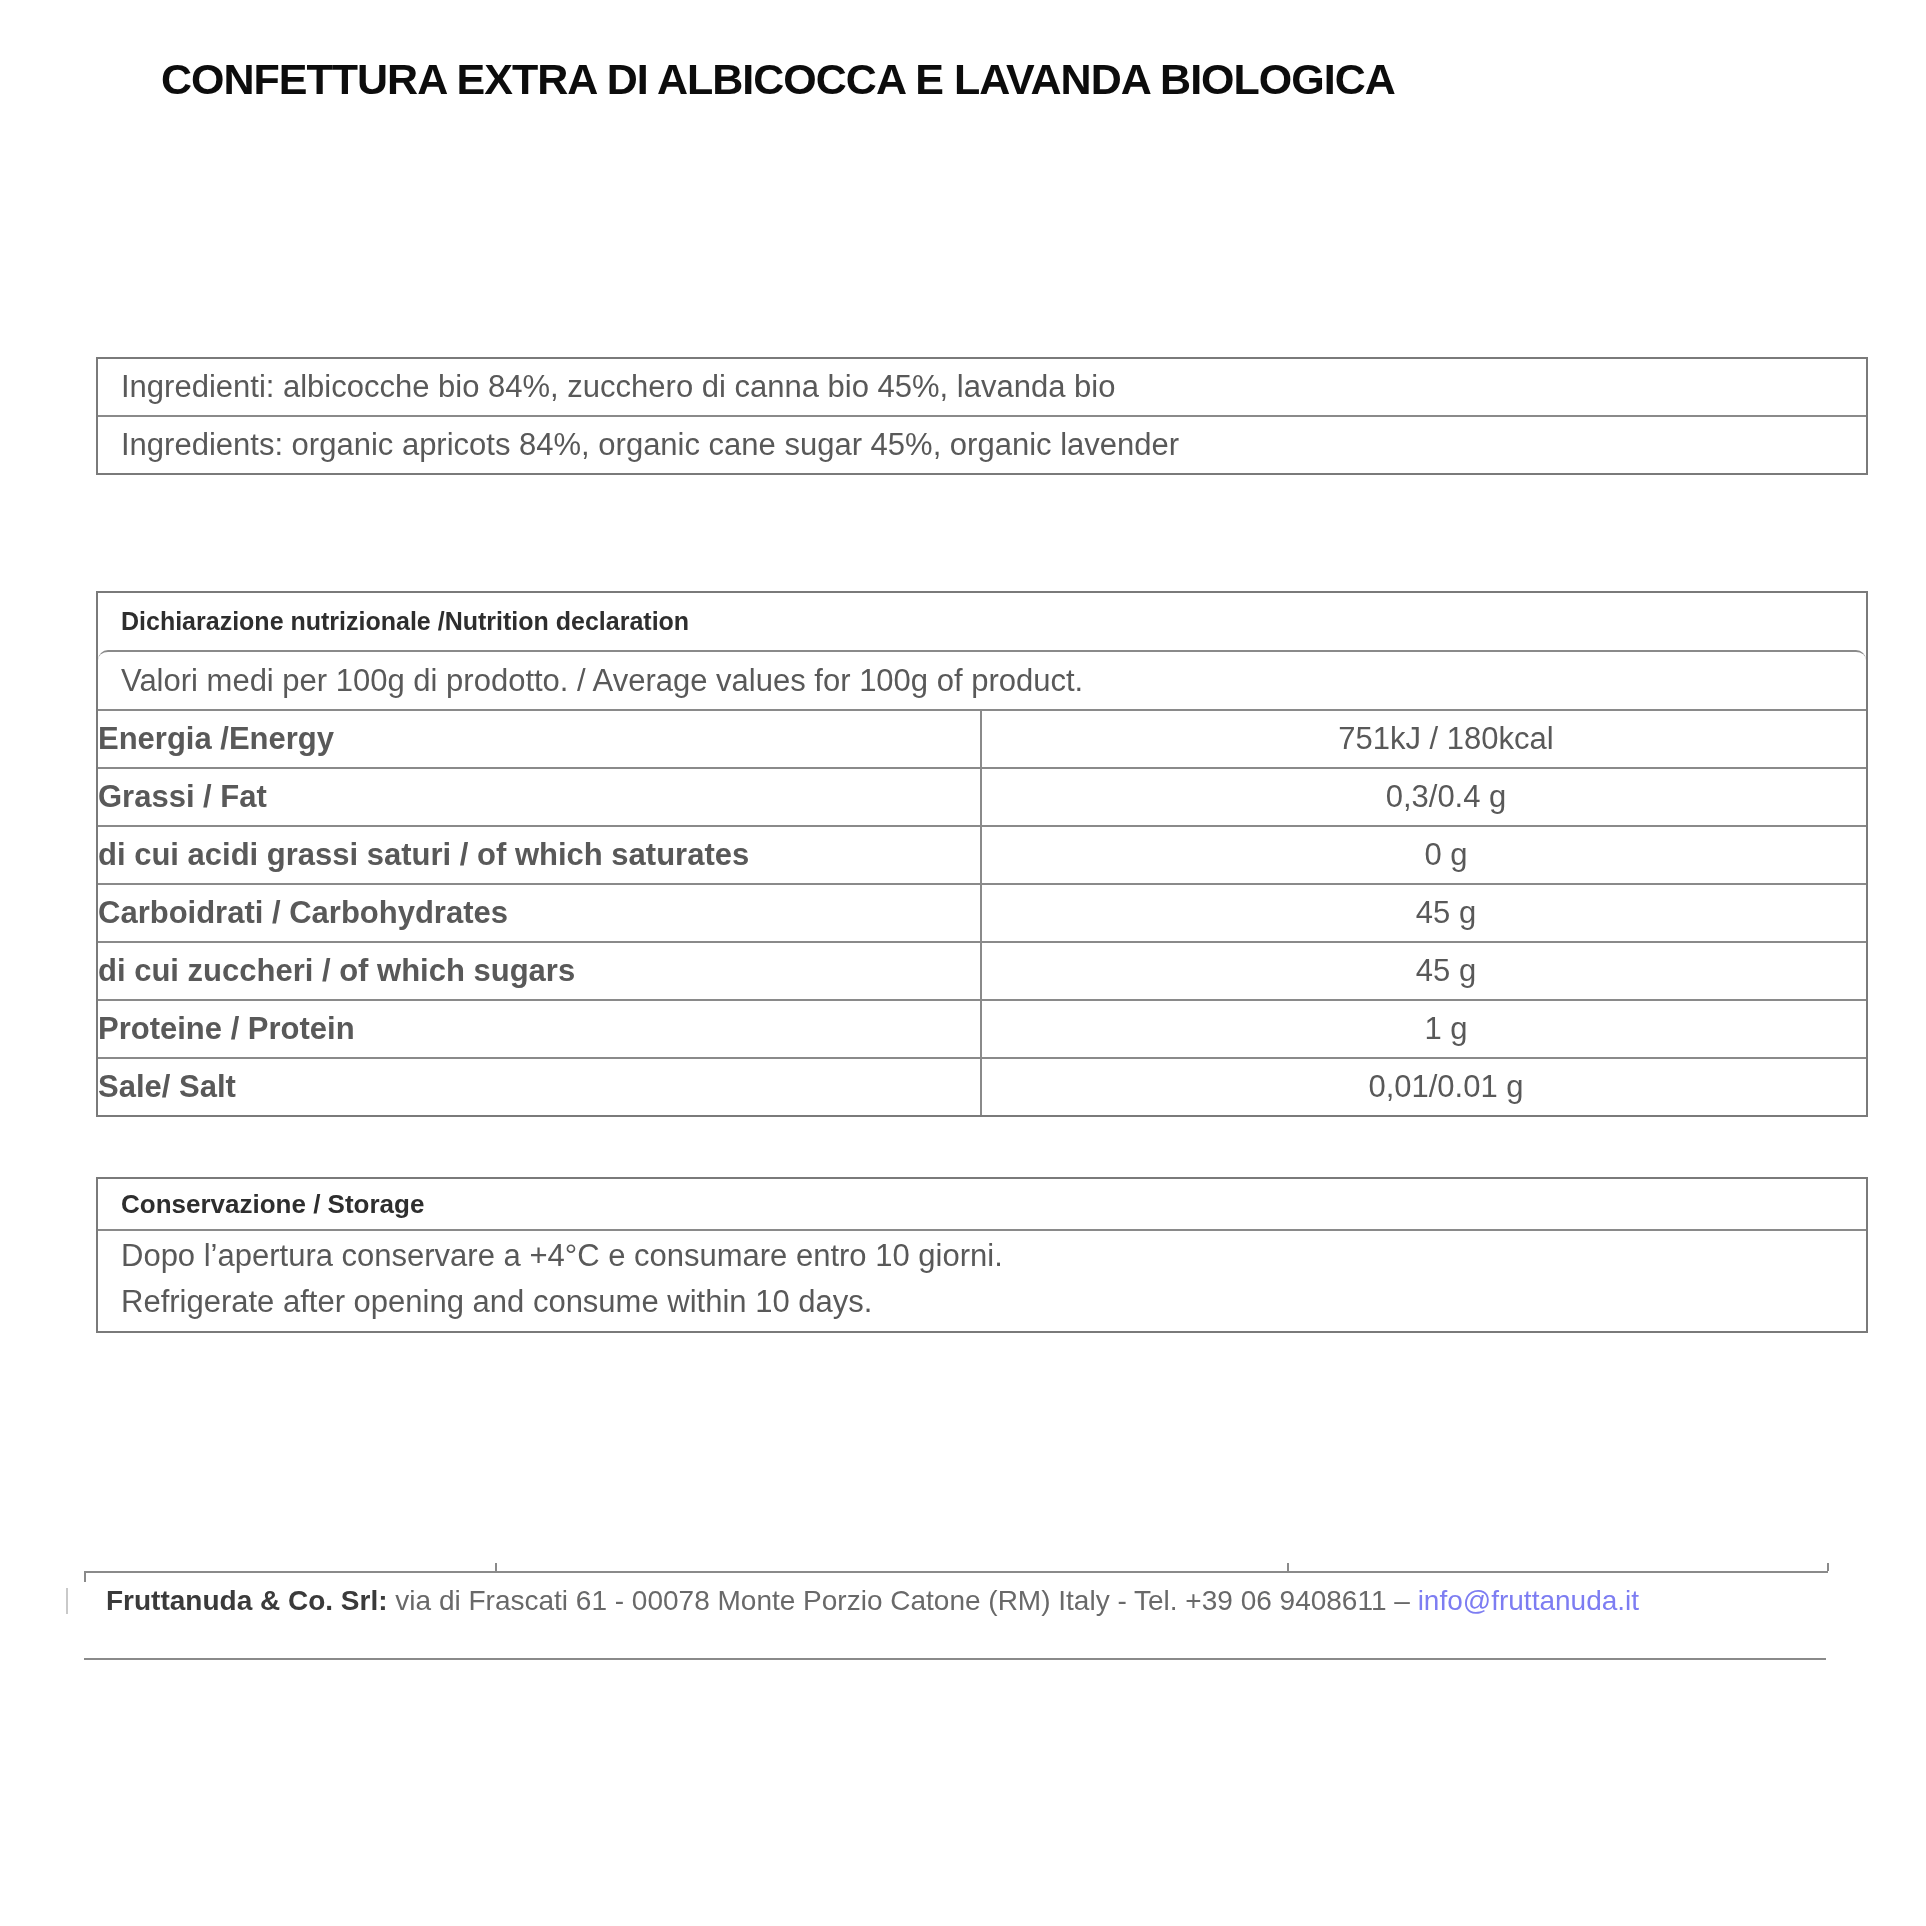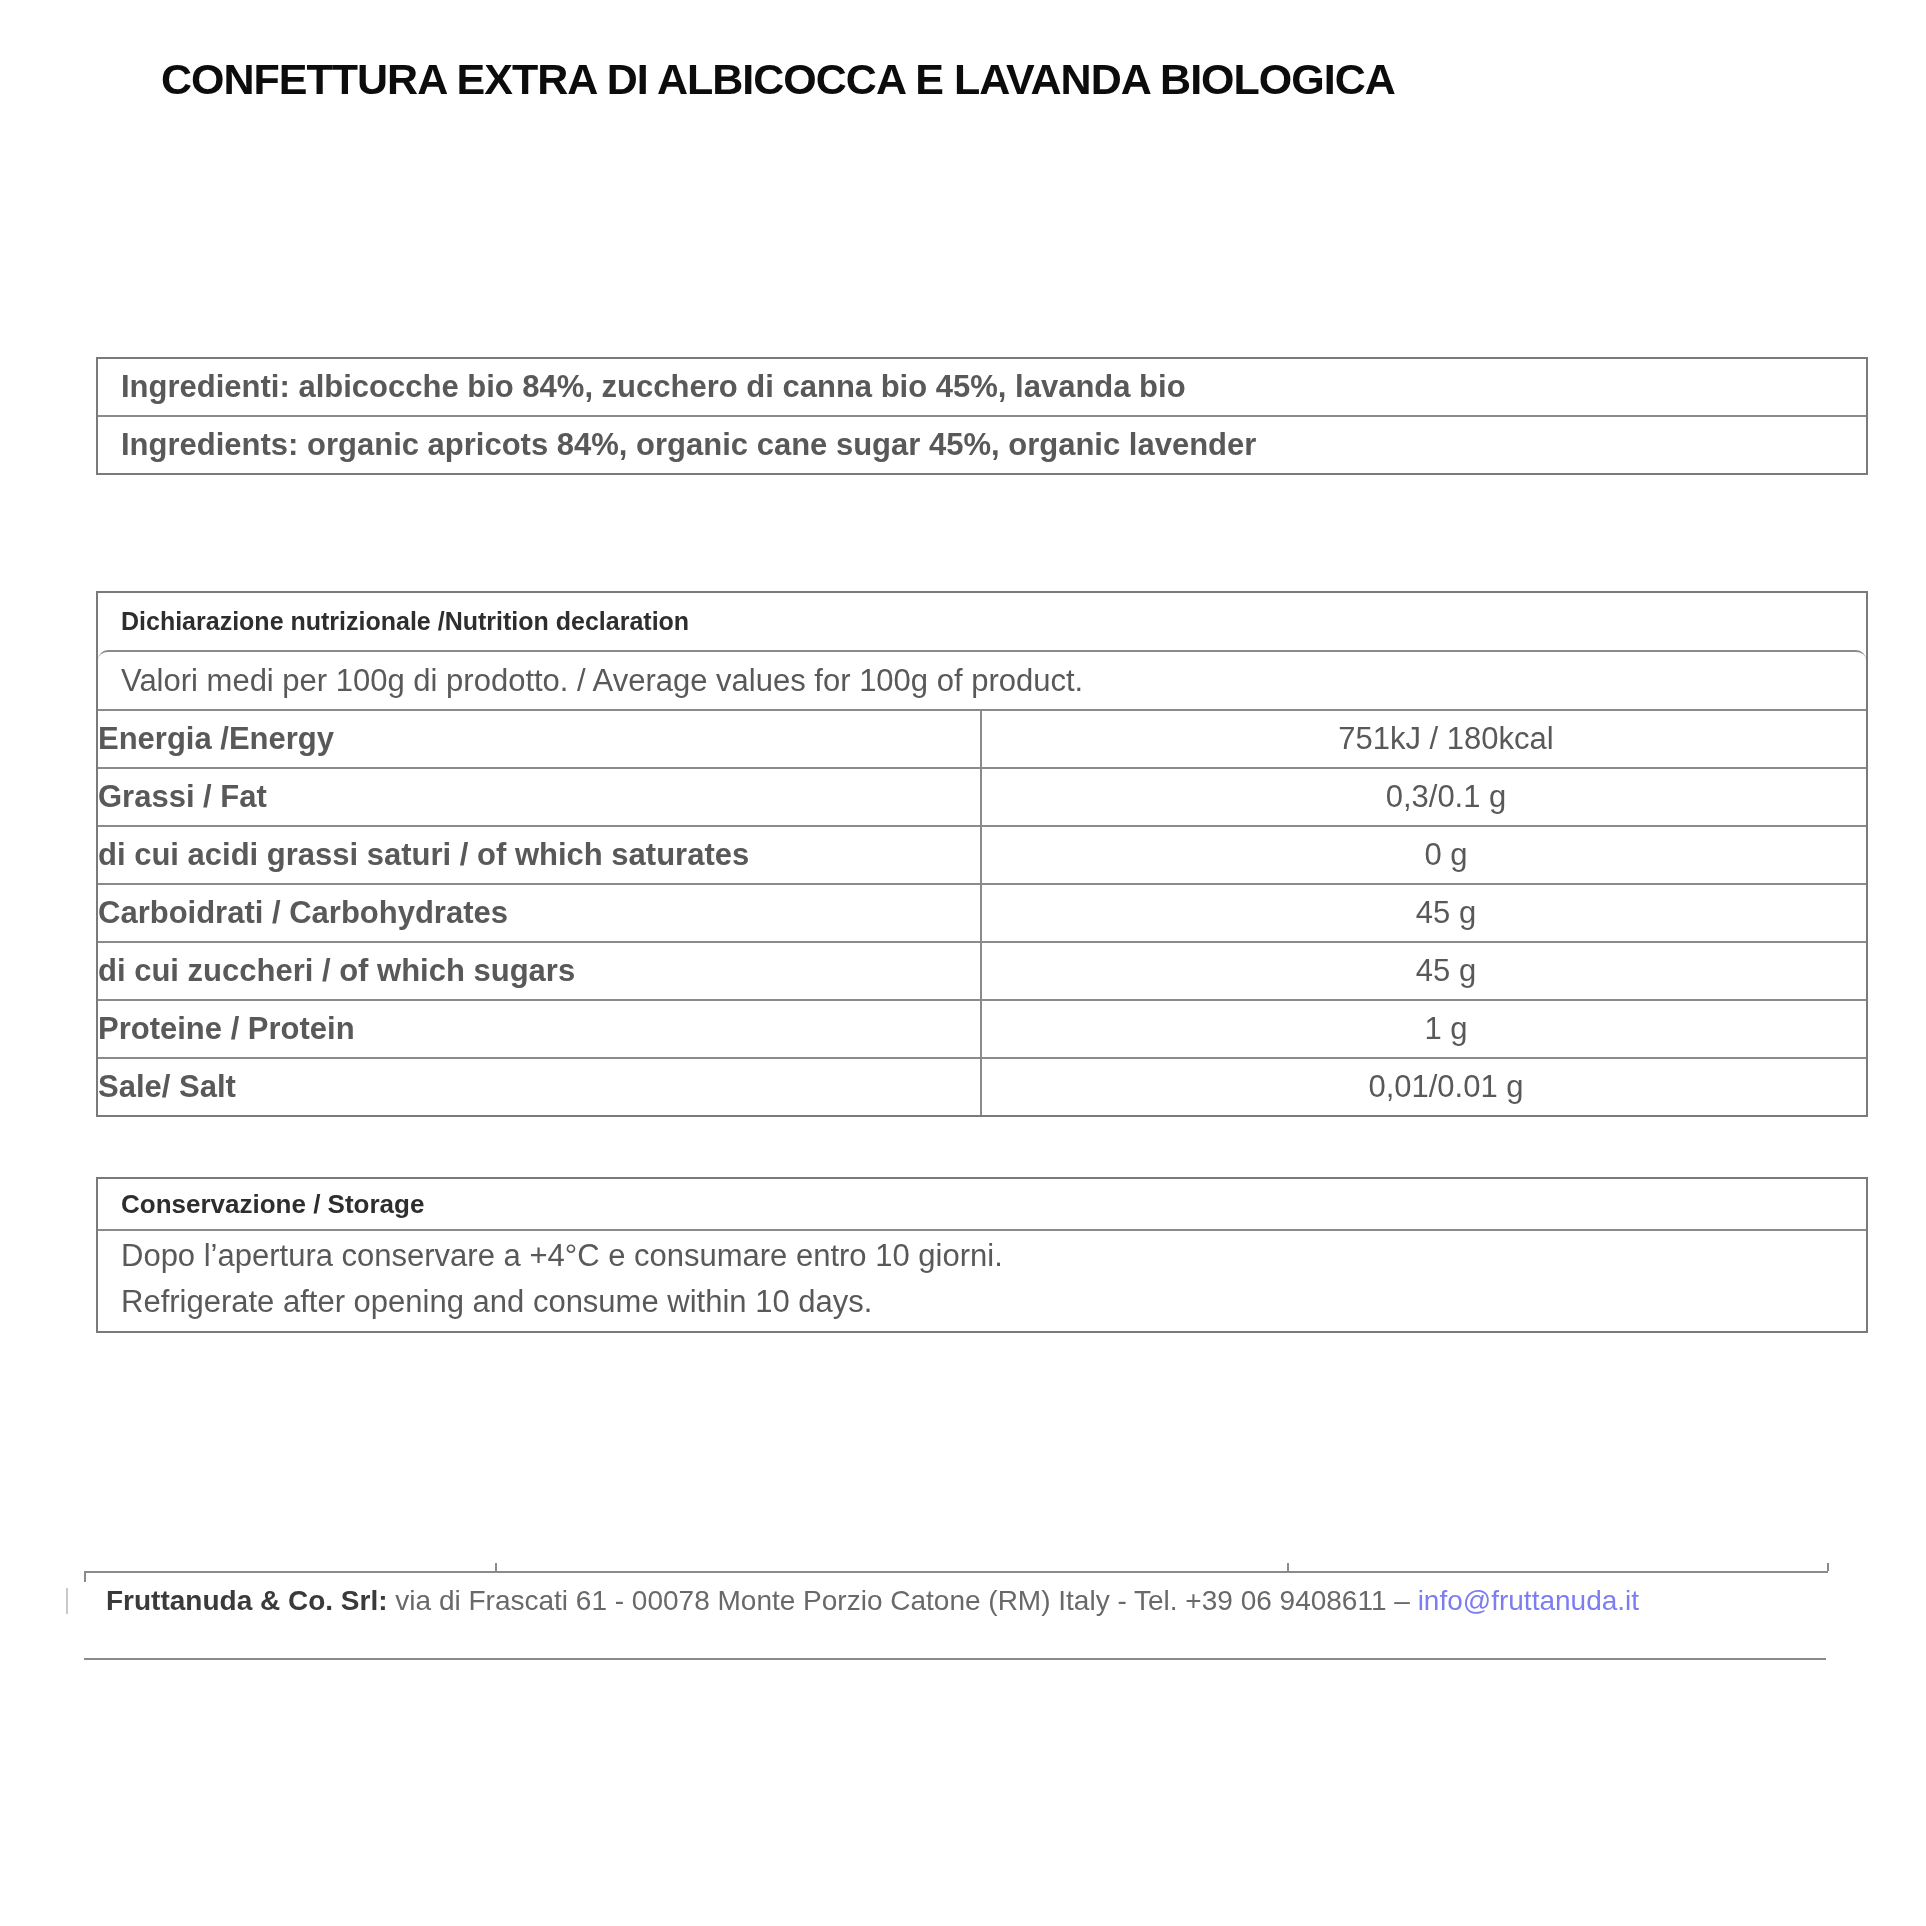--- a/index.html
+++ b/index.html
@@ -22,21 +22,21 @@
     position:absolute;left:96px;width:1772px;
     border:2px solid #7a7a7a;
     box-sizing:border-box;
     background:#ffffff;
   }
   .ingredients-box{top:357px;}
   .ing-row{
     height:56px;line-height:56px;
     padding-left:23px;
     font-size:31px;color:#595959;
-    white-space:nowrap;overflow:hidden;font-weight:bold;
+    white-space:nowrap;overflow:hidden;
   }
   .ing-row + .ing-row{border-top:2px solid #8a8a8a;box-sizing:content-box;}
   
   .nutrition-table{top:591px;}
   .nt-row{
     display:flex;align-items:stretch;
     border-top:2px solid #8a8a8a;
   }
   .nt-row:first-child{border-top:none;}
   .nt-header{
@@ -114,21 +114,21 @@
 <div class="boxed nutrition-table">
   <div class="nt-header">Dichiarazione nutrizionale /Nutrition declaration</div>
   <div class="nt-subheader">Valori medi per 100g di prodotto. / Average values for 100g of product.</div>
 
   <div class="nt-row">
     <div class="nt-label">Energia /Energy</div>
     <div class="nt-value">751kJ / 180kcal</div>
   </div>
   <div class="nt-row">
     <div class="nt-label">Grassi / Fat</div>
-    <div class="nt-value">0,3/0.1 g</div>
+    <div class="nt-value">0,3/0.4 g</div>
   </div>
   <div class="nt-row">
     <div class="nt-label">di cui acidi grassi saturi / of which saturates</div>
     <div class="nt-value">0 g</div>
   </div>
   <div class="nt-row">
     <div class="nt-label">Carboidrati / Carbohydrates</div>
     <div class="nt-value">45 g</div>
   </div>
   <div class="nt-row">

